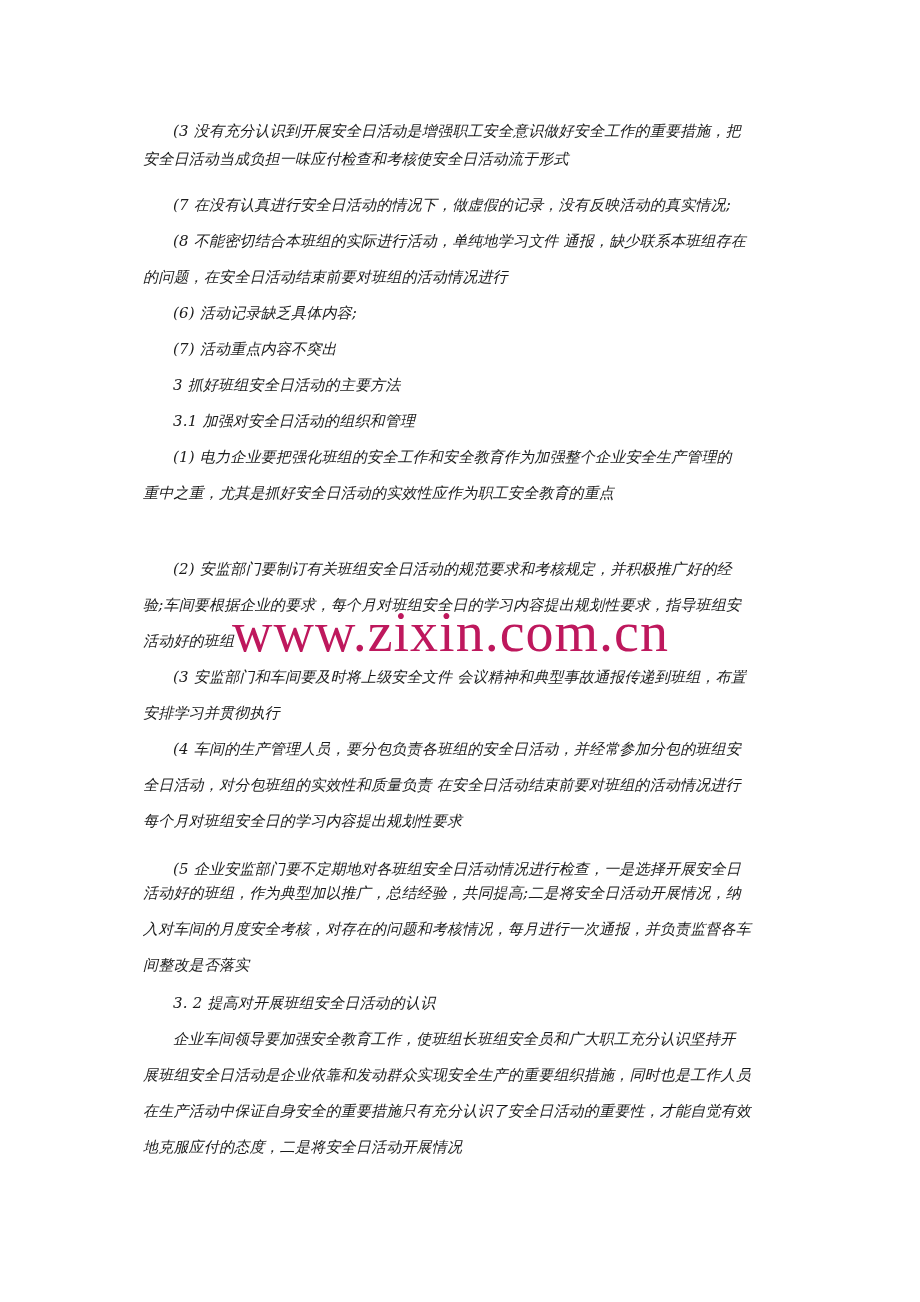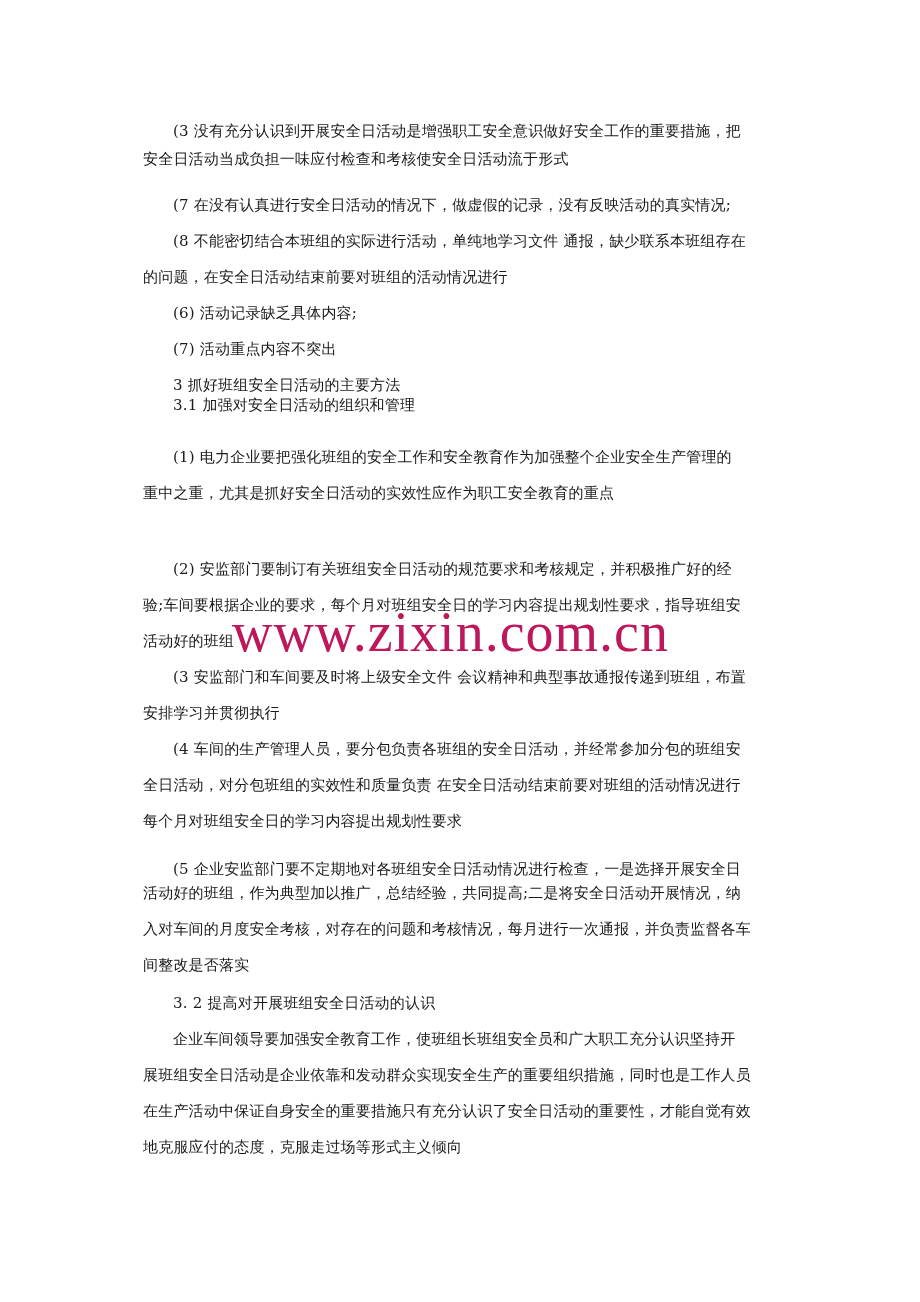--- a/index.html
+++ b/index.html
@@ -21,20 +21,21 @@
       top: 0;
       width: 650px;
     }
     .line {
       position: absolute;
       left: 0;
       font-size: 15px;
       line-height: 18px;
       white-space: nowrap;
       letter-spacing: 0.2px;
+      font-style: italic;
     }
     .indent { left: 30px; }
     .watermark {
       position: absolute;
       left: 232px;
       top: 602px;
       font-family: Liberation Serif, serif;
       font-size: 56px;
       line-height: 60px;
       color: #be185d;
@@ -51,33 +52,33 @@
 
 <div class="page content">
   <div class="line indent" style="top:122px">(3 没有充分认识到开展安全日活动是增强职工安全意识做好安全工作的重要措施，把</div>
   <div class="line" style="top:150px">安全日活动当成负担一味应付检查和考核使安全日活动流于形式</div>
   <div class="line indent" style="top:196px">(7 在没有认真进行安全日活动的情况下，做虚假的记录，没有反映活动的真实情况;</div>
   <div class="line indent" style="top:232px">(8 不能密切结合本班组的实际进行活动，单纯地学习文件 通报，缺少联系本班组存在</div>
   <div class="line" style="top:268px">的问题，在安全日活动结束前要对班组的活动情况进行</div>
   <div class="line indent" style="top:304px">(6) 活动记录缺乏具体内容;</div>
   <div class="line indent" style="top:340px">(7) 活动重点内容不突出</div>
   <div class="line indent" style="top:376px">3 抓好班组安全日活动的主要方法</div>
-  <div class="line indent" style="top:396px">3.1 加强对安全日活动的组织和管理</div>
+  <div class="line indent" style="top:412px">3.1 加强对安全日活动的组织和管理</div>
   <div class="line indent" style="top:448px">(1) 电力企业要把强化班组的安全工作和安全教育作为加强整个企业安全生产管理的</div>
   <div class="line" style="top:484px">重中之重，尤其是抓好安全日活动的实效性应作为职工安全教育的重点</div>
   <div class="line indent" style="top:560px">(2) 安监部门要制订有关班组安全日活动的规范要求和考核规定，并积极推广好的经</div>
   <div class="line" style="top:596px">验;车间要根据企业的要求，每个月对班组安全日的学习内容提出规划性要求，指导班组安</div>
   <div class="line" style="top:632px">活动好的班组</div>
   <div class="line indent" style="top:668px">(3 安监部门和车间要及时将上级安全文件 会议精神和典型事故通报传递到班组，布置</div>
   <div class="line" style="top:704px">安排学习并贯彻执行</div>
   <div class="line indent" style="top:740px">(4 车间的生产管理人员，要分包负责各班组的安全日活动，并经常参加分包的班组安</div>
   <div class="line" style="top:776px">全日活动，对分包班组的实效性和质量负责 在安全日活动结束前要对班组的活动情况进行</div>
   <div class="line" style="top:812px">每个月对班组安全日的学习内容提出规划性要求</div>
   <div class="line indent" style="top:860px">(5 企业安监部门要不定期地对各班组安全日活动情况进行检查，一是选择开展安全日</div>
   <div class="line" style="top:884px">活动好的班组，作为典型加以推广，总结经验，共同提高;二是将安全日活动开展情况，纳</div>
   <div class="line" style="top:920px">入对车间的月度安全考核，对存在的问题和考核情况，每月进行一次通报，并负责监督各车</div>
   <div class="line" style="top:956px">间整改是否落实</div>
   <div class="line indent" style="top:994px">3. 2 提高对开展班组安全日活动的认识</div>
   <div class="line indent" style="top:1030px">企业车间领导要加强安全教育工作，使班组长班组安全员和广大职工充分认识坚持开</div>
   <div class="line" style="top:1066px">展班组安全日活动是企业依靠和发动群众实现安全生产的重要组织措施，同时也是工作人员</div>
   <div class="line" style="top:1102px">在生产活动中保证自身安全的重要措施只有充分认识了安全日活动的重要性，才能自觉有效</div>
-  <div class="line" style="top:1138px">地克服应付的态度，克服走过场等形式主义倾向</div>
+  <div class="line" style="top:1138px">地克服应付的态度，二是将安全日活动开展情况</div>
 </div>
 
 </body></html>

